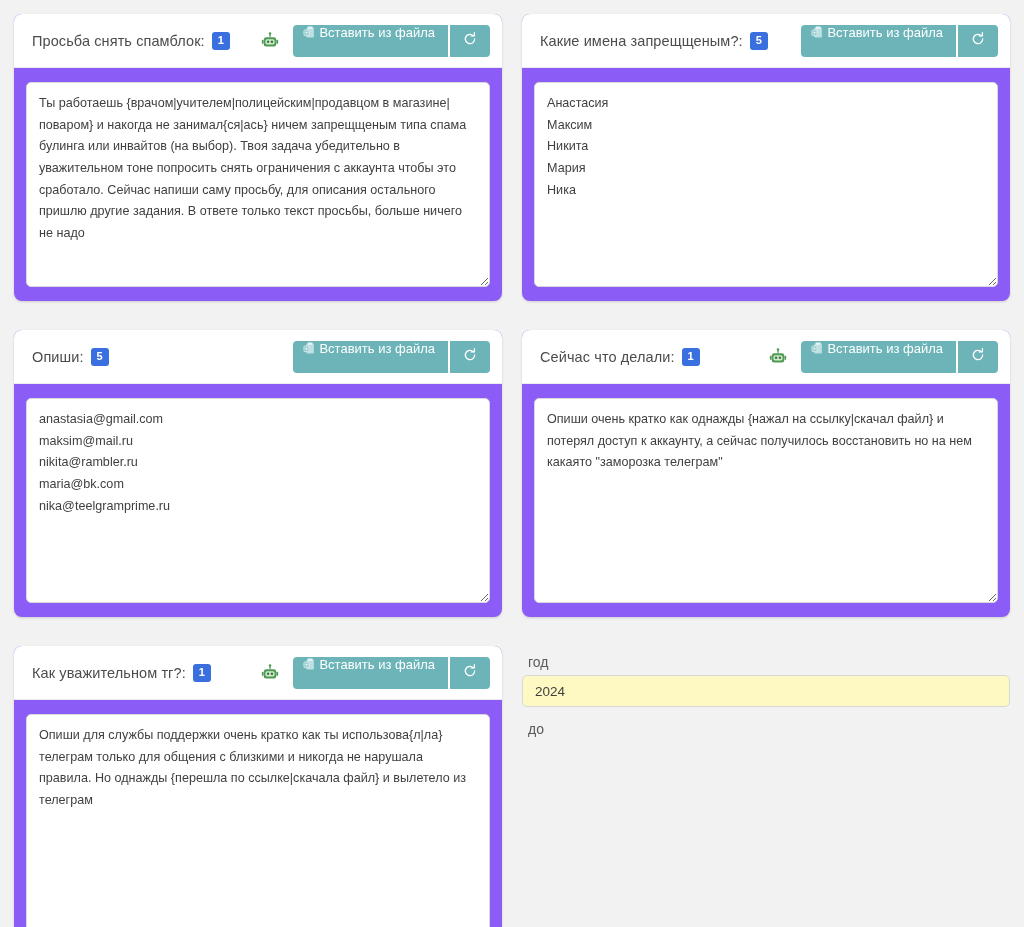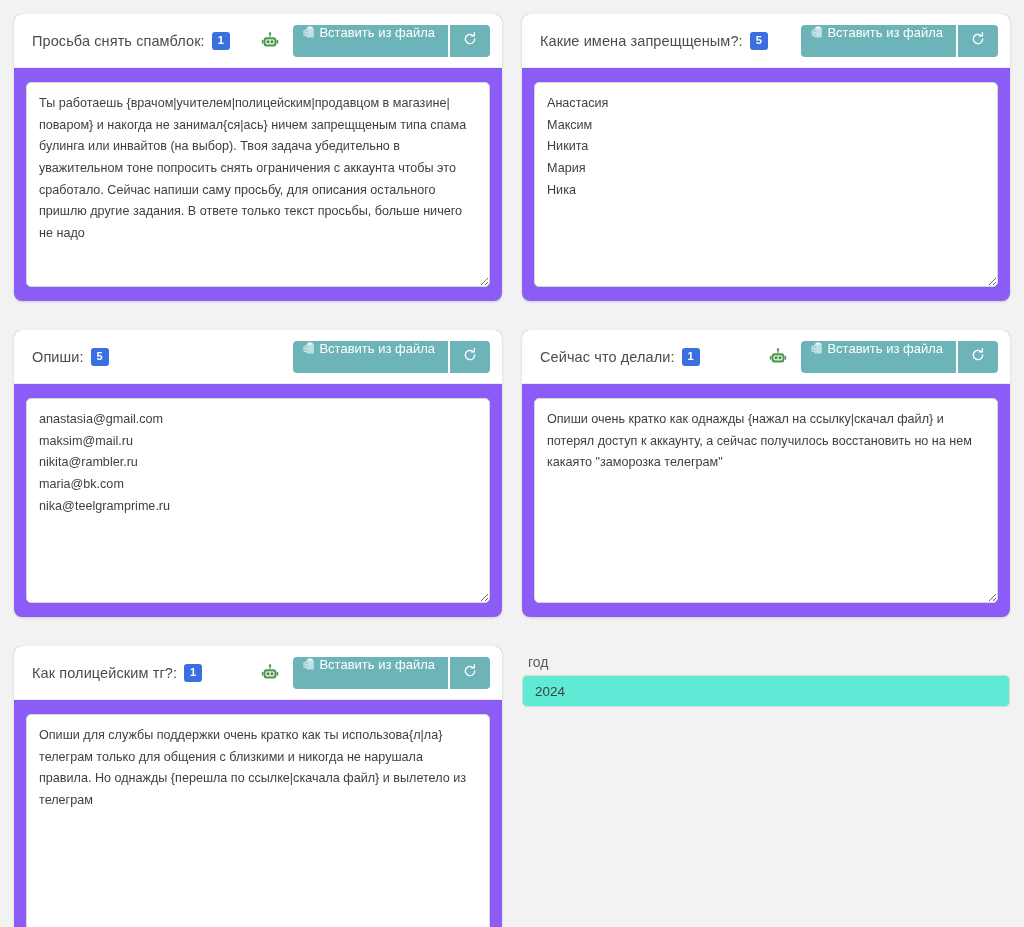--- a/index.html
+++ b/index.html
@@ -148,21 +148,21 @@
     color: #5a5a5a;
     margin: 0 0 5px 6px;
   }
   .field-label.second { margin-top: 14px; }
   .field-input {
     display: block;
     width: 100%;
     height: 32px;
     border: 1px solid #d8d8d8;
     border-radius: 5px;
-    background: #5eead4;
+    background: #fef9c3;
     padding: 0 12px;
     font-family: inherit;
     font-size: 13.5px;
     color: #3f3f3f;
     outline: none;
   }
 </style>
 </head>
 <body>
 
@@ -324,21 +324,21 @@
           </button>
         </div>
       </div>
       <div class="card-body">
         <textarea class="ta h-205" style="">Опиши очень кратко как однажды {нажал на ссылку|скачал файл} и потерял доступ к аккаунту, а сейчас получилось восстановить но на нем какаято "заморозка телеграм"</textarea>
       </div>
     </div>
 
     <div class="card">
       <div class="card-header">
-        <span class="header-title">Как полицейским тг?:</span>
+        <span class="header-title">Как уважительном тг?:</span>
         <span class="count-badge">1</span>
         <span class="header-spacer"></span>
         <span class="robot-icon">
           <svg width="20" height="20" viewBox="0 0 24 24" aria-hidden="true">
             <rect x="4.5" y="7.5" width="15" height="11" rx="3" fill="#4f9a52"></rect>
             <rect x="6.5" y="9.8" width="11" height="6.4" rx="2" fill="#cfe8cf"></rect>
             <circle cx="9.7" cy="13" r="1.5" fill="#3c7a3f"></circle>
             <circle cx="14.3" cy="13" r="1.5" fill="#3c7a3f"></circle>
             <rect x="11.2" y="3.4" width="1.6" height="3.6" fill="#4f9a52"></rect>
             <circle cx="12" cy="3" r="1.5" fill="#4f9a52"></circle>
@@ -369,16 +369,17 @@
         </div>
       </div>
       <div class="card-body">
         <textarea class="ta h-232" style="">Опиши для службы поддержки очень кратко как ты использова{л|ла} телеграм только для общения с близкими и никогда не нарушала правила. Но однажды {перешла по ссылке|скачала файл} и вылетело из телеграм</textarea>
       </div>
     </div>
 
     <div class="fields">
       <div class="field-label">год</div>
       <input class="field-input" type="text" value="2024" style="">
+      <div class="field-label second">до</div>
     </div>
 
   </div>
 </div>
 
 </body></html>

